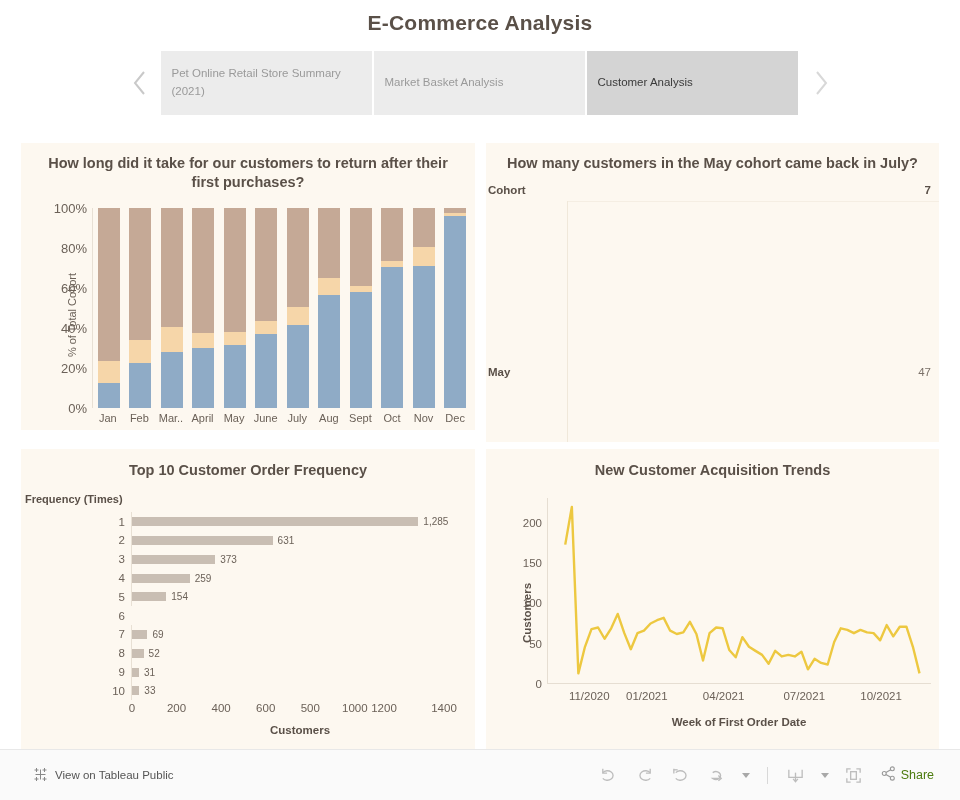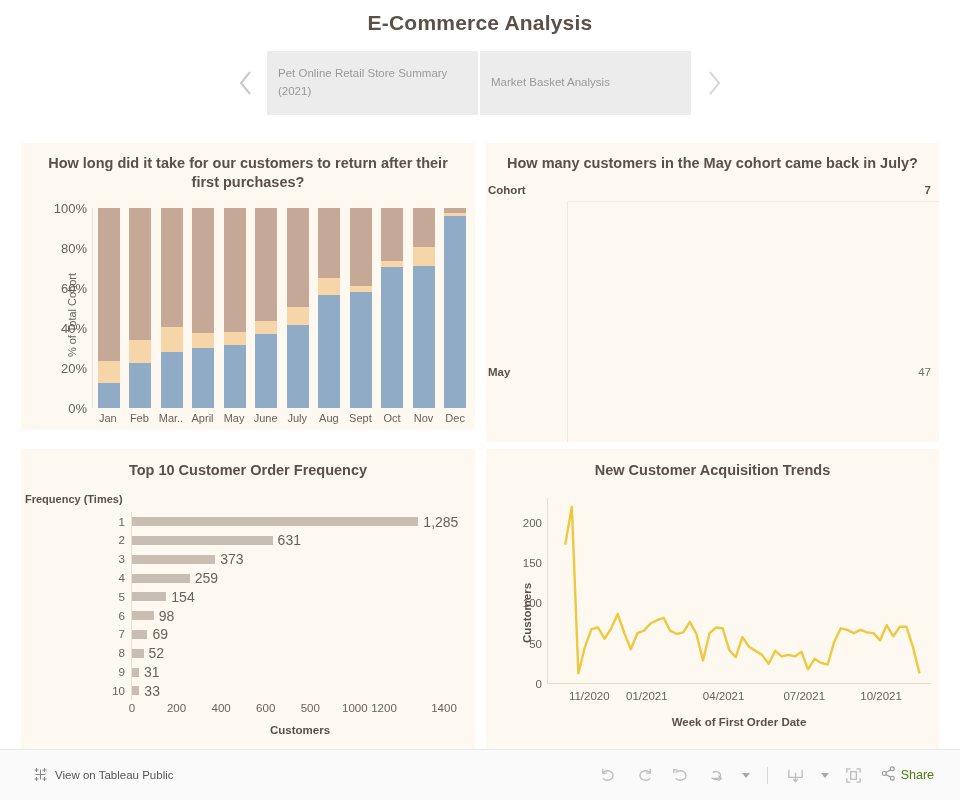--- a/index.html
+++ b/index.html
@@ -202,21 +202,21 @@
     width: 110px; text-align: right; padding-right: 6px;
     font-size: 11.5px; color: #6b6158;
   }
   .hb-track {
     flex: 1; position: relative; height: 100%;
     display: flex; align-items: center;
     border-left: 1px solid #e8e0d4;
   }
   .hb-bar { height: 9px; background: #c9beb3; }
   .hb-val {
-    font-size: 14px; color: #6b6158;
+    font-size: 10px; color: #6b6158;
     margin-left: 5px; white-space: nowrap;
   }
   .hb-xaxis {
     position: absolute; left: 110px; right: 6px; top: 212px;
     height: 14px;
   }
   .hb-xt {
     position: absolute; transform: translateX(-50%);
     font-size: 11.5px; color: #6b6158;
   }
@@ -310,20 +310,23 @@
   <div class="tab-arrow">
     <svg width="16" height="30" viewBox="0 0 16 30">
         <polyline points="12,4 3,15 12,26" fill="none" stroke="#c9c9c9" stroke-width="2"></polyline>
       </svg>
   </div>
   <div class="tab">
     <span>Pet Online Retail Store Summary (2021)</span>
   </div>
   <div class="tab">
     <span>Market Basket Analysis</span>
+  </div>
+  <div class="tab active">
+    <span>Customer Analysis</span>
   </div>
   <div class="tab-arrow">
     <svg width="16" height="30" viewBox="0 0 16 30">
         <polyline points="4,4 13,15 4,26" fill="none" stroke="#d8d8d8" stroke-width="2"></polyline>
       </svg>
   </div>
 </div>
 
 <div class="grid">
 
@@ -502,24 +505,20 @@
               </div>
               <div class="hb-row">
                 <div class="hb-cat">5</div>
                 <div class="hb-track">
                   <div class="hb-bar" style="width: 34.32px; background: rgb(201, 190, 179);"></div>
                   <div class="hb-val">154</div>
                 </div>
               </div>
               <div class="hb-row">
                 <div class="hb-cat">6</div>
-                <div class="hb-track">
-                  <div class="hb-bar" style="width: 21.84px; background: rgb(201, 190, 179);"></div>
-                  <div class="hb-val">98</div>
-                </div>
               </div>
               <div class="hb-row">
                 <div class="hb-cat">7</div>
                 <div class="hb-track">
                   <div class="hb-bar" style="width: 15.3771px; background: rgb(201, 190, 179);"></div>
                   <div class="hb-val">69</div>
                 </div>
               </div>
               <div class="hb-row">
                 <div class="hb-cat">8</div>

